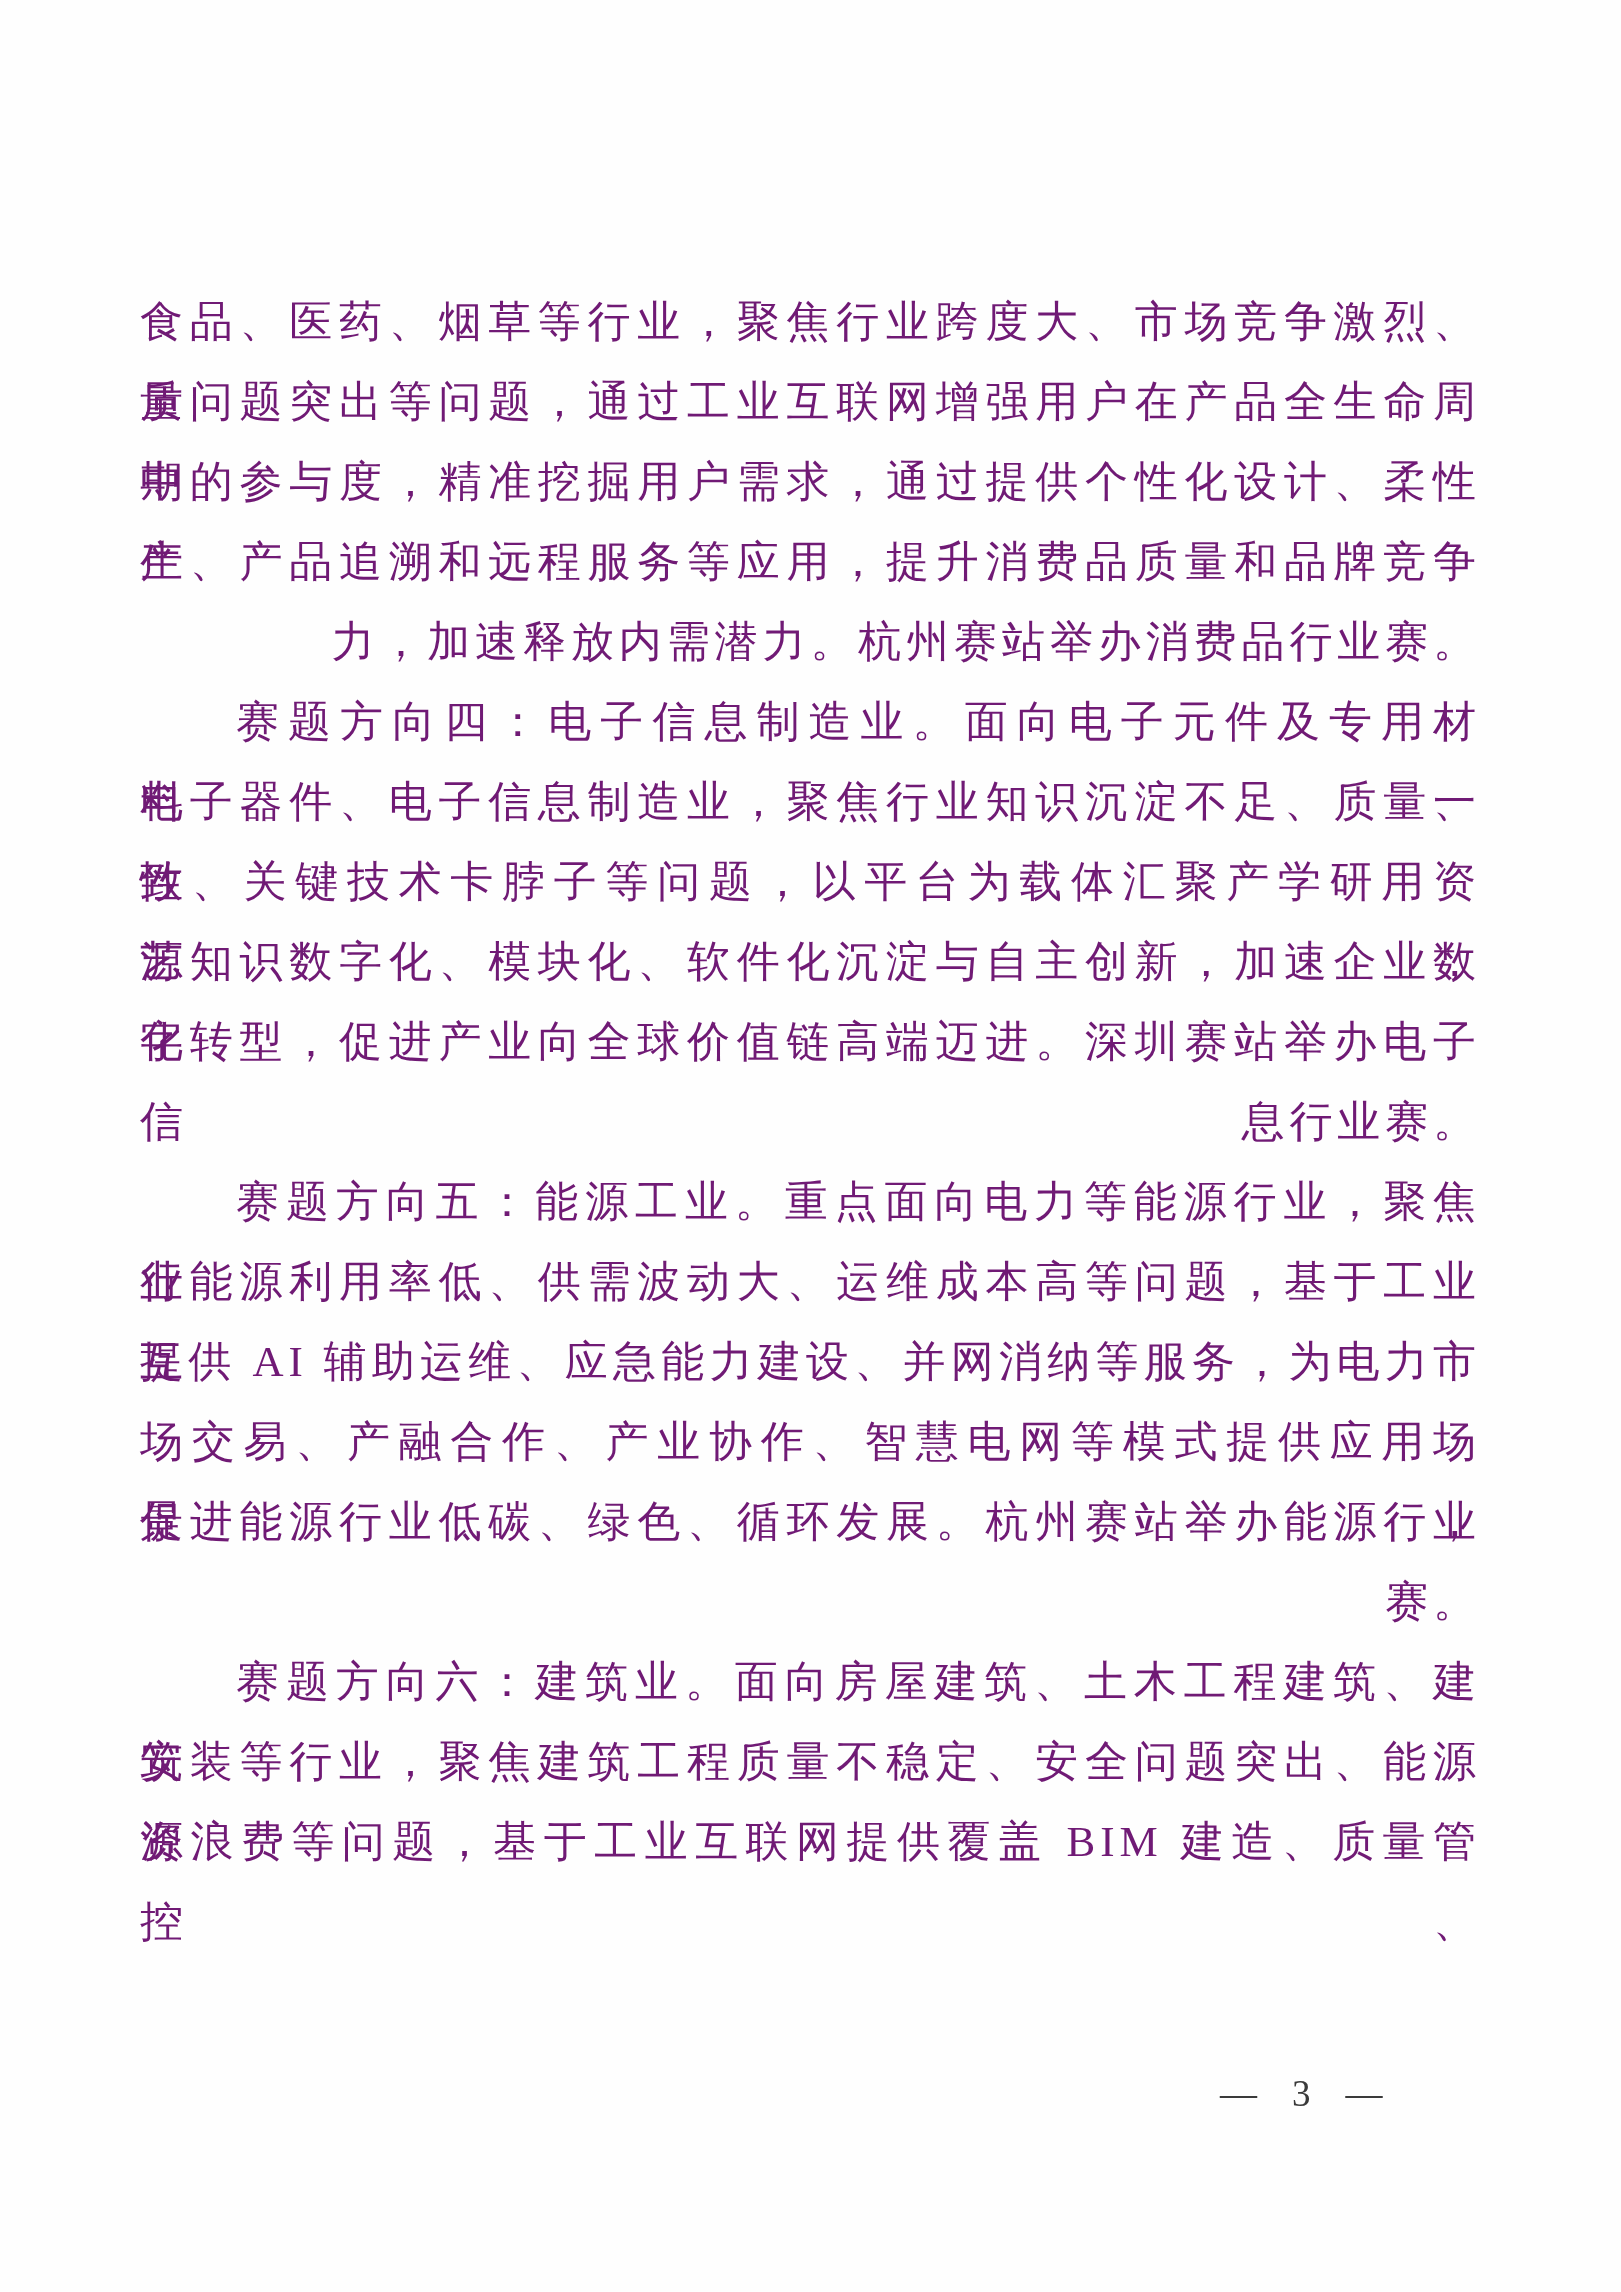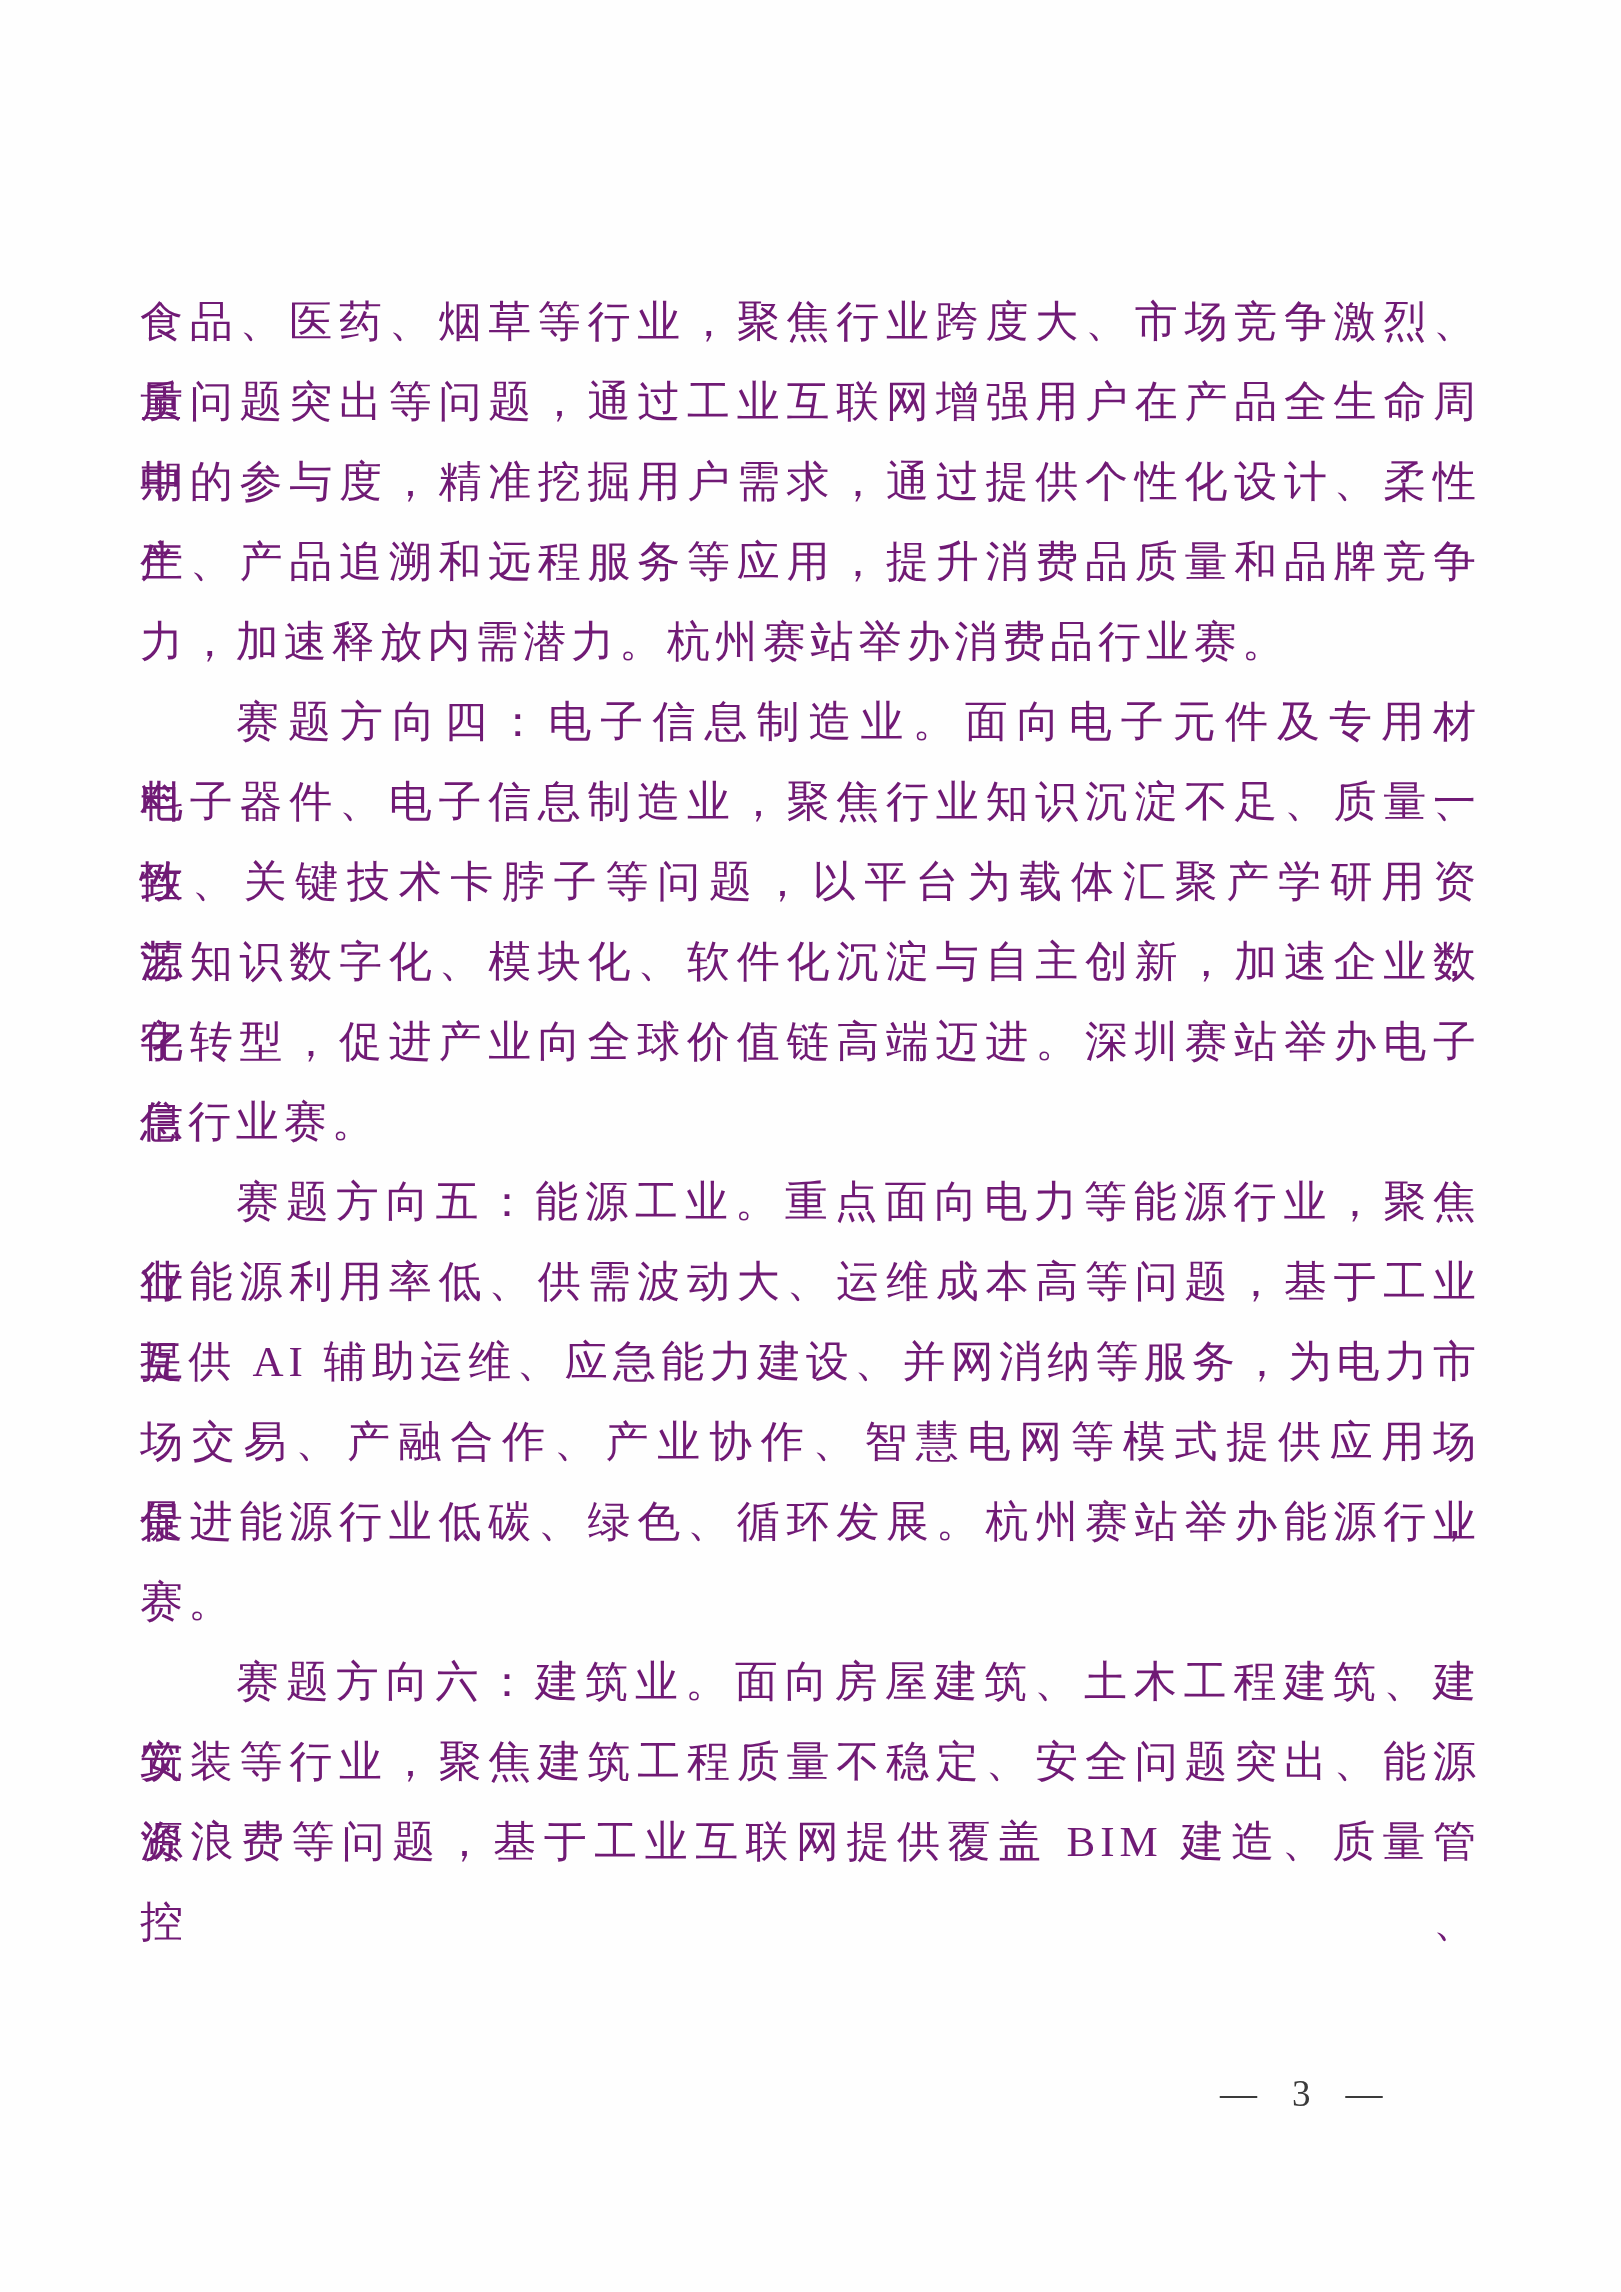--- a/index.html
+++ b/index.html
@@ -28,21 +28,21 @@
     font-size: 43px;
     line-height: 80px;
   }
   .para {
     margin: 0;
   }
   .line {
     height: 80px;
     letter-spacing: 4.9px;
     white-space: nowrap;
-    text-align: left;
+    text-align: right;
   }
   .line.justify {
     white-space: normal;
     text-align: justify;
     text-align-last: justify;
     text-justify: inter-character;
   }
   .line.indent {
     text-indent: 96px;
   }

